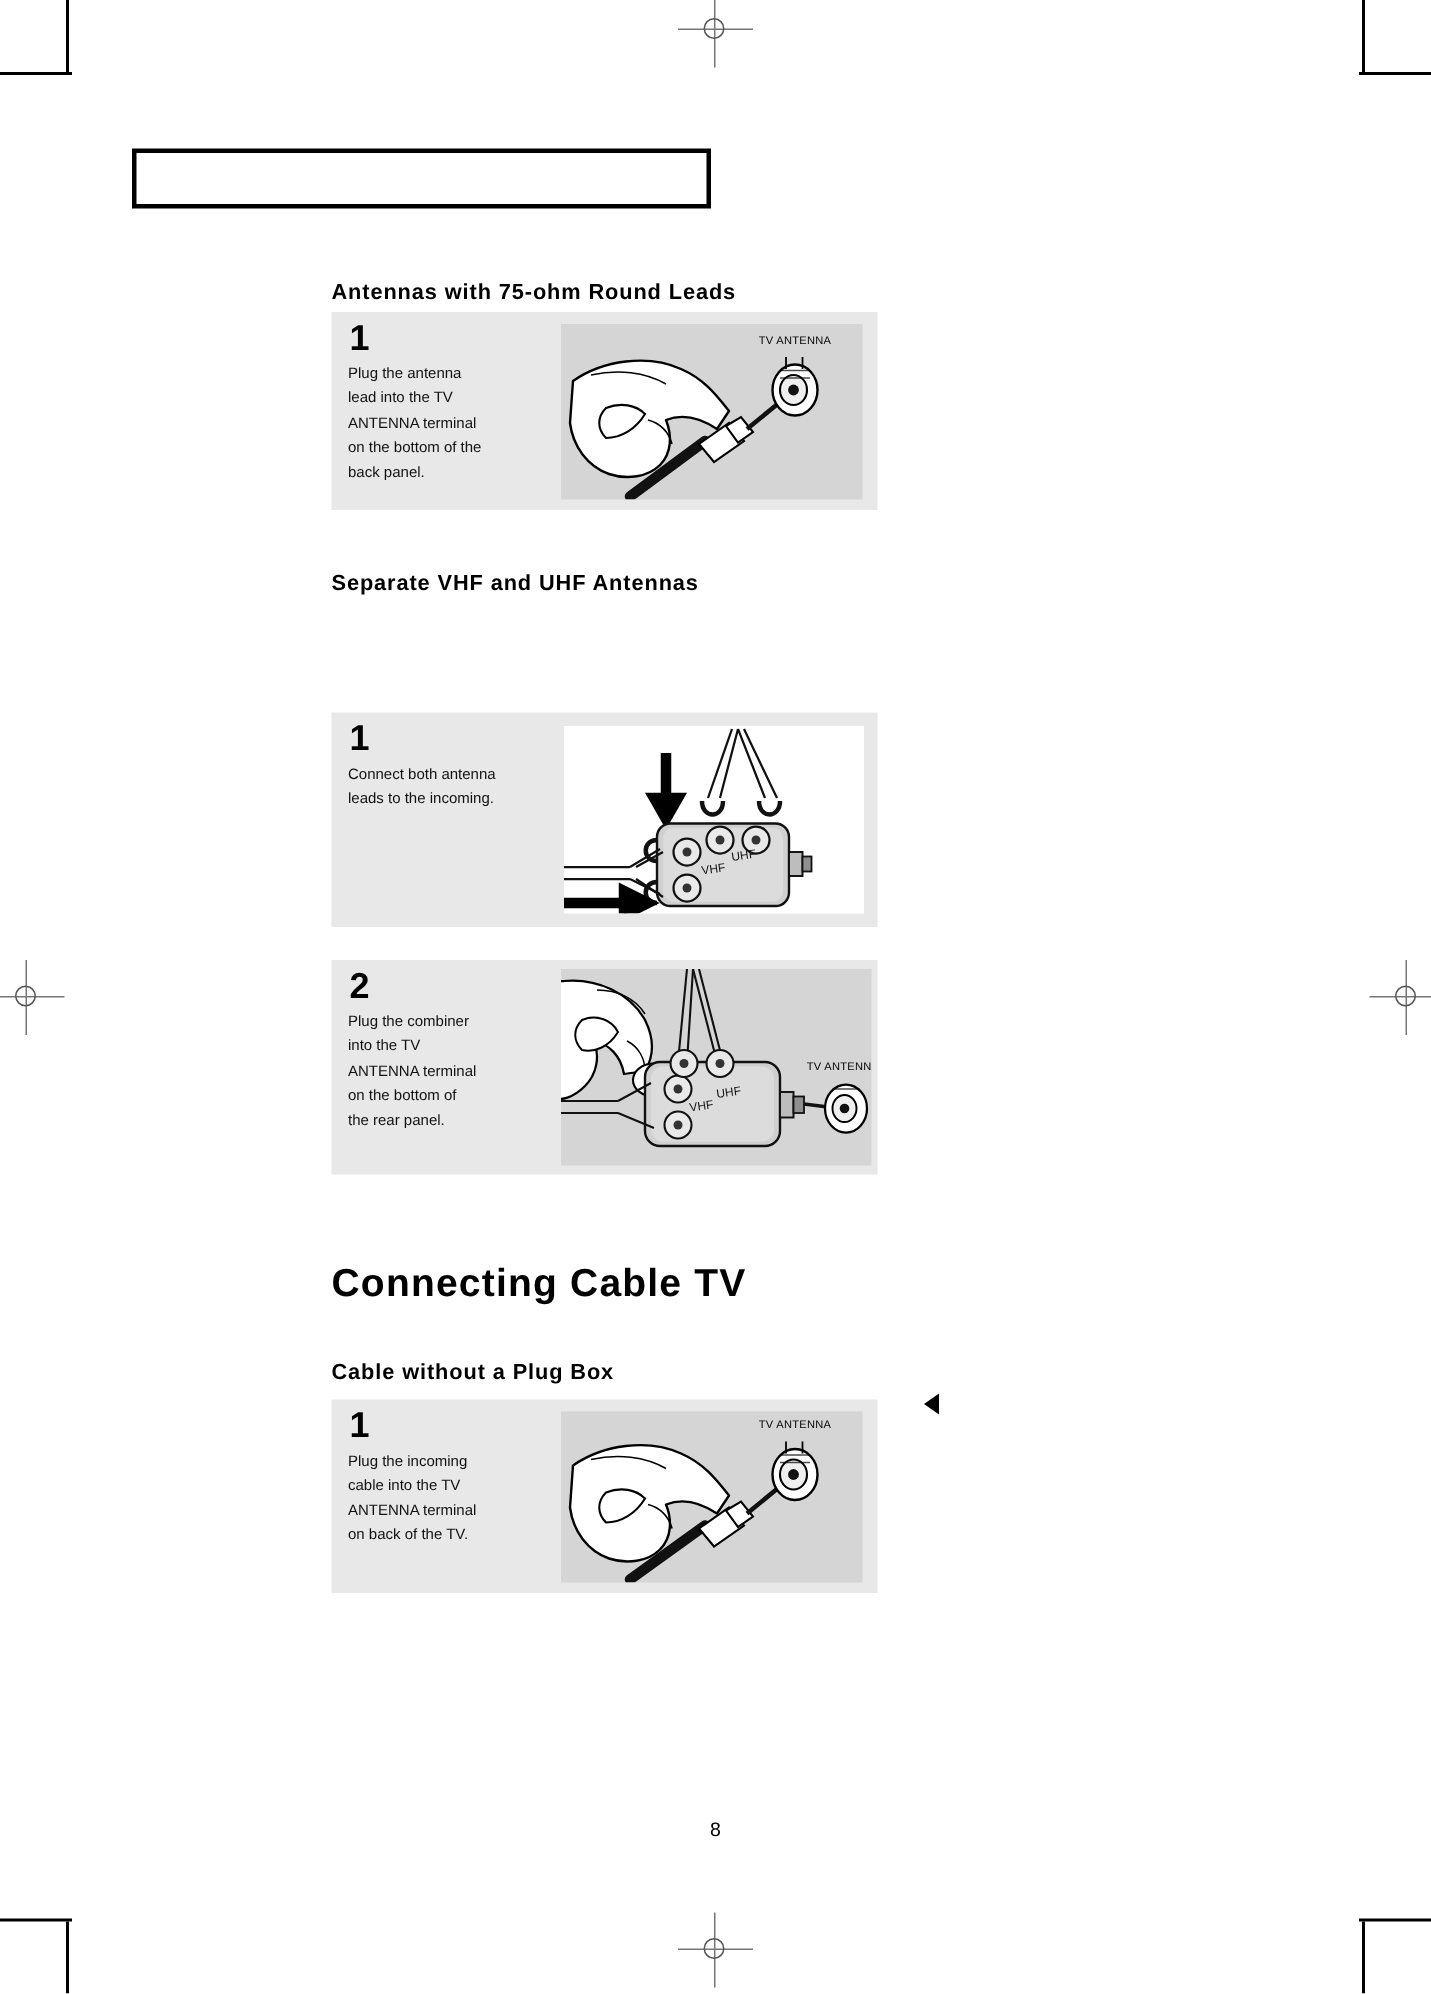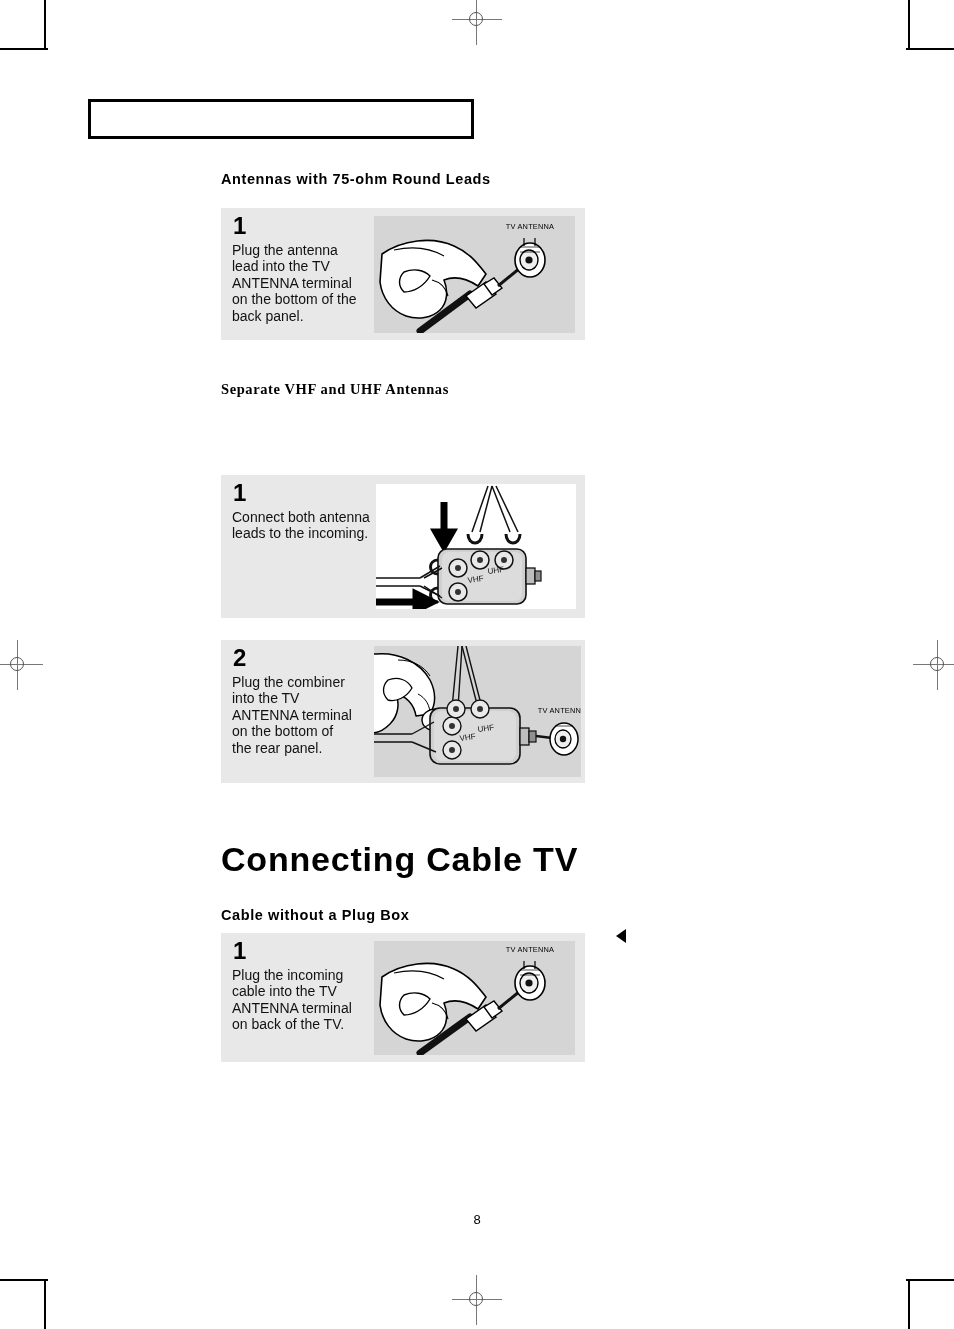--- a/index.html
+++ b/index.html
@@ -35,35 +35,35 @@
   }
 
   
   .sub-head{
     position:absolute;
     font-size:14.5px;font-weight:bold;color:#000;
     letter-spacing:0.6px;white-space:nowrap;
   }
   .main-head{
     position:absolute;
-    font-size:34px;font-weight:bold;color:#000;
+    font-size:26px;font-weight:bold;color:#000;
     letter-spacing:0.8px;white-space:nowrap;
   }
 
   
   .panel{
     position:absolute;background:#e8e8e8;box-sizing:border-box;
   }
   .panel .step-num{
     position:absolute;left:12px;top:6px;
     font-size:24px;font-weight:bold;color:#000;line-height:1;
   }
   .panel .step-text{
     position:absolute;left:11px;top:34px;
-    font-size:14px;line-height:16.4px;color:#111;
+    font-size:10px;line-height:16.4px;color:#111;
     white-space:pre-line;
   }
   .panel .art{
     position:absolute;background:#d5d5d5;overflow:hidden;
   }
   .panel .art.white{background:#ffffff;}
   .panel .art svg{display:block;}
 
   
   .tri-marker{
@@ -110,21 +110,21 @@
   <div class="reg long" style="left:923px;top:650px;">
     <div class="hline"></div>
       <div class="vline"></div>
       <div class="ring"></div>
   </div>
 
   <div class="header-box">
     <span></span>
   </div>
 
-  <div class="sub-head" style="left:221px;top:171px;">Antennas with 75-ohm Round Leads</div>
+  <div class="sub-head" style="left:221px;top:187px;">Antennas with 75-ohm Round Leads</div>
 
   <div class="panel" style="left:221px;top:208px;width:364px;height:132px;">
     <div class="step-num">1</div>
     <div class="step-text">Plug the antenna
 lead into the TV
 ANTENNA terminal
 on the bottom of the
 back panel.</div>
 
     <div class="art" style="left:153px;top:8px;width:201px;height:117px;">
@@ -147,21 +147,21 @@
         <ellipse cx="156" cy="44" rx="15" ry="17" fill="#ffffff" stroke="#000" stroke-width="1.6"></ellipse>
         <ellipse cx="155" cy="44" rx="9" ry="10" fill="#efefef" stroke="#000" stroke-width="1.4"></ellipse>
         <circle cx="155" cy="44" r="3.6" fill="#111"></circle>
         <path d="M146 31 L166 31 M146 36 L166 36" stroke="#000" stroke-width="1" opacity=".7"></path>
         <path d="M150 30 L150 22 M161 30 L161 22" stroke="#000" stroke-width="1.2"></path>
         <text x="156" y="13" font-family="Liberation Sans, sans-serif" font-size="7.4" text-anchor="middle" fill="#000" letter-spacing="0.2">TV ANTENNA</text>
       </svg>
     </div>
   </div>
 
-  <div class="sub-head" style="left:221px;top:381px;font-family:Liberation Serif, serif;">Separate VHF and UHF Antennas</div>
+  <div class="sub-head" style="left:221px;top:381px;">Separate VHF and UHF Antennas</div>
 
   <div class="panel" style="left:221px;top:475px;width:364px;height:143px;">
     <div class="step-num">1</div>
     <div class="step-text">Connect both antenna
 leads to the incoming.</div>
 
     <div class="art white" style="left:155px;top:9px;width:200px;height:125px;">
       <svg width="200" height="125" viewBox="0 0 200 125" xmlns="http://www.w3.org/2000/svg">
         <rect width="200" height="125" fill="#ffffff"></rect>
 

